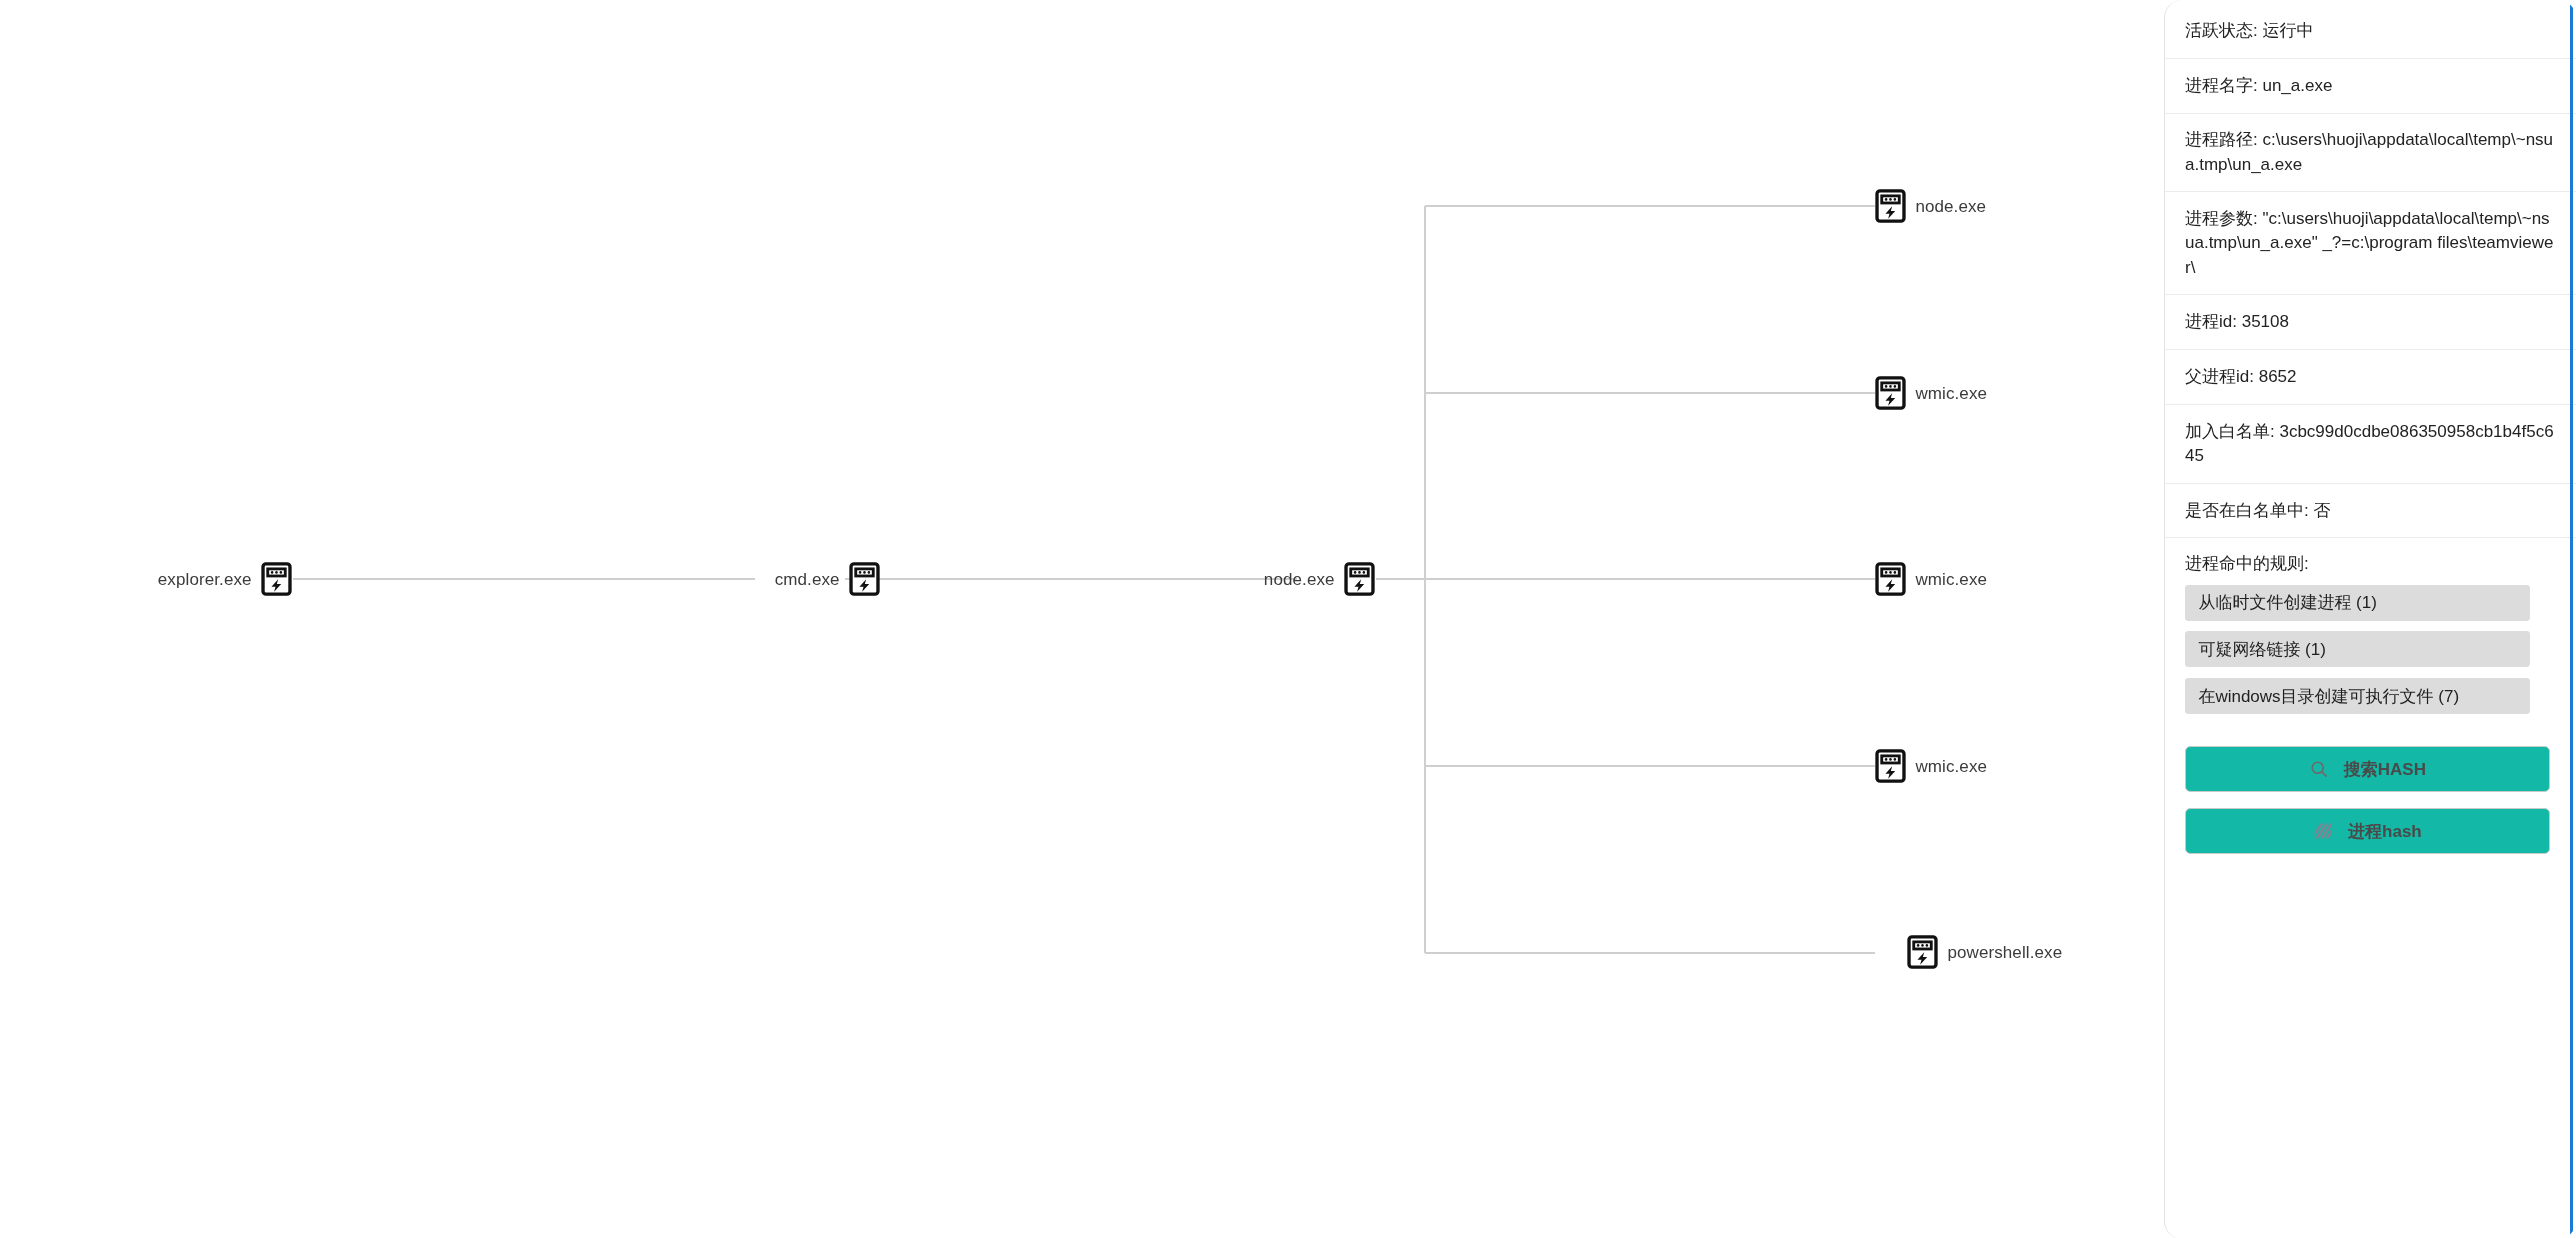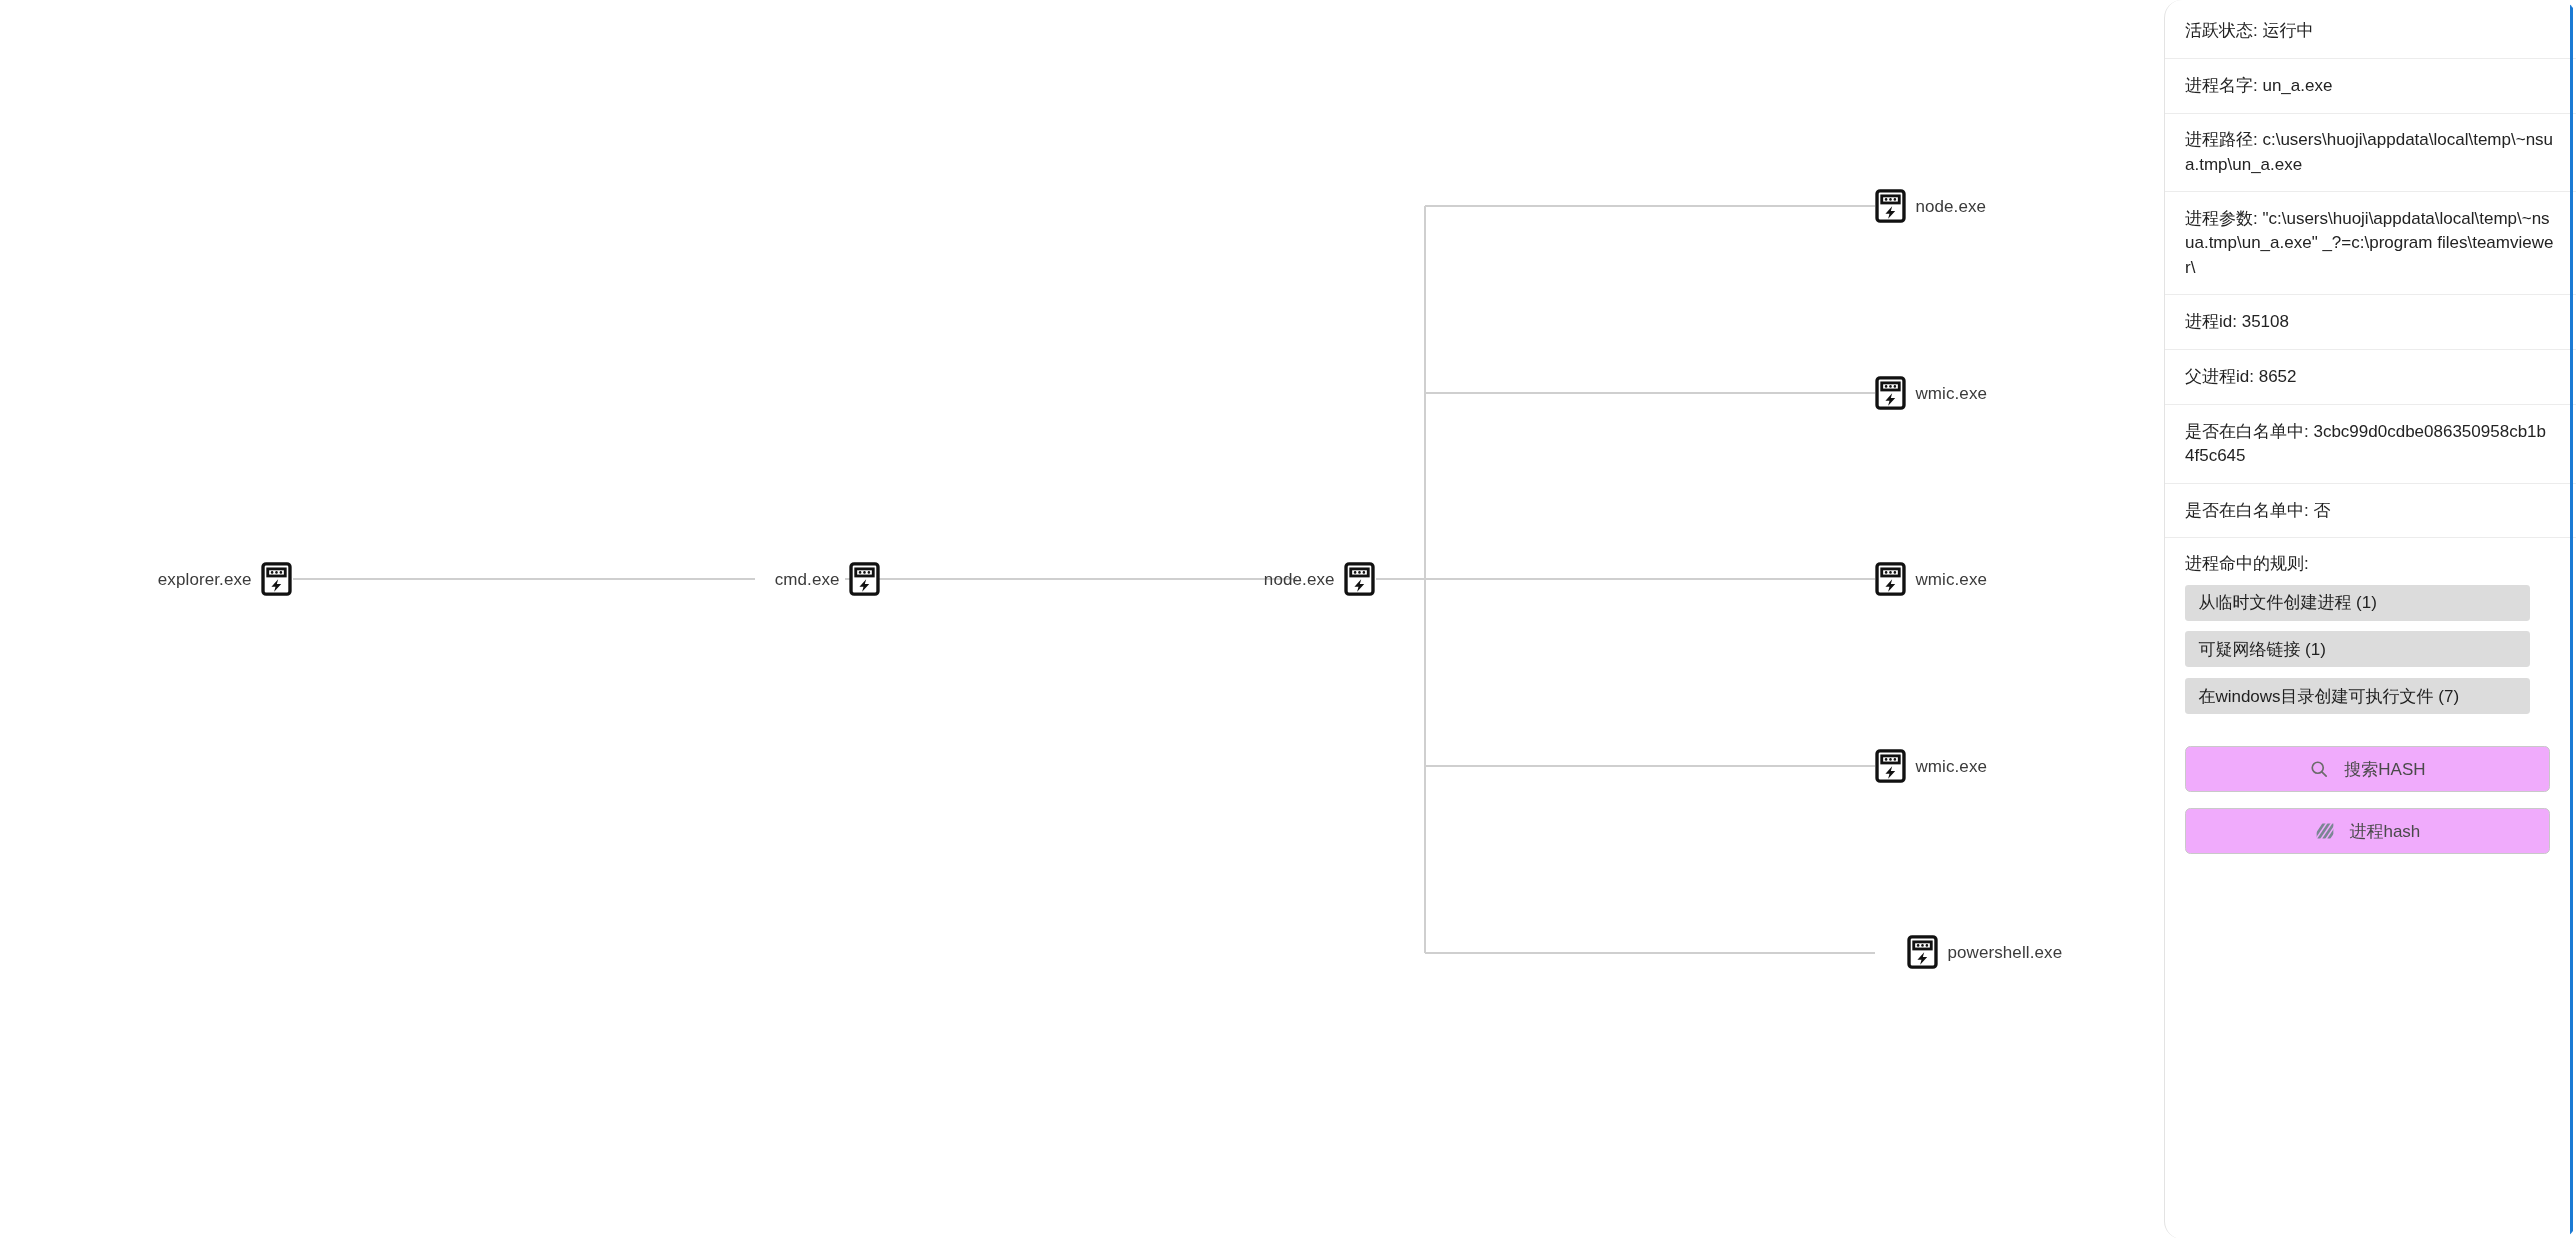--- a/index.html
+++ b/index.html
@@ -125,30 +125,31 @@
 
   .panel-actions {
     padding: 16px 20px 0 20px;
     box-sizing: border-box;
   }
   .action-btn {
     box-sizing: border-box;
     width: 365px;
     height: 46px;
     margin-bottom: 16px;
-    background: #f0abfc;
+    background: #14b8a6;
     border: 1.3px solid #c9c9c9;
     border-radius: 5.4px;
     display: flex;
     align-items: center;
     justify-content: center;
     gap: 14.8px;
     cursor: pointer;
     font-size: 17px;
     color: #4a4a4a;
+    font-weight: bold;
   }
   .action-btn .btn-icon {
     width: 20px;
     height: 20px;
     flex: 0 0 20px;
     display: block;
   }
   .action-btn .btn-text { line-height: 1; }
 </style>
 </head>
@@ -267,21 +268,21 @@
 
   <div id="detail-panel">
 
     <div id="panel-rows">
         <div class="detail-row">活跃状态: 运行中</div>
         <div class="detail-row">进程名字: un_a.exe</div>
         <div class="detail-row">进程路径: c:\users\huoji\appdata\local\temp\~nsua.tmp\un_a.exe</div>
         <div class="detail-row">进程参数: "c:\users\huoji\appdata\local\temp\~nsua.tmp\un_a.exe" _?=c:\program files\teamviewer\</div>
         <div class="detail-row">进程id: 35108</div>
         <div class="detail-row">父进程id: 8652</div>
-        <div class="detail-row">是否在白名单中: 3cbc99d0cdbe086350958cb1b4f5c645</div>
+        <div class="detail-row">加入白名单: 3cbc99d0cdbe086350958cb1b4f5c645</div>
         <div class="detail-row">是否在白名单中: 否</div>
       </div>
 
     <div class="rules-row">
       <div class="rules-title">进程命中的规则:</div>
       <div id="rules-list">
           <div class="rule-tag">从临时文件创建进程 (1)</div>
           <div class="rule-tag">可疑网络链接 (1)</div>
           <div class="rule-tag">在windows目录创建可执行文件 (7)</div>
         </div>

